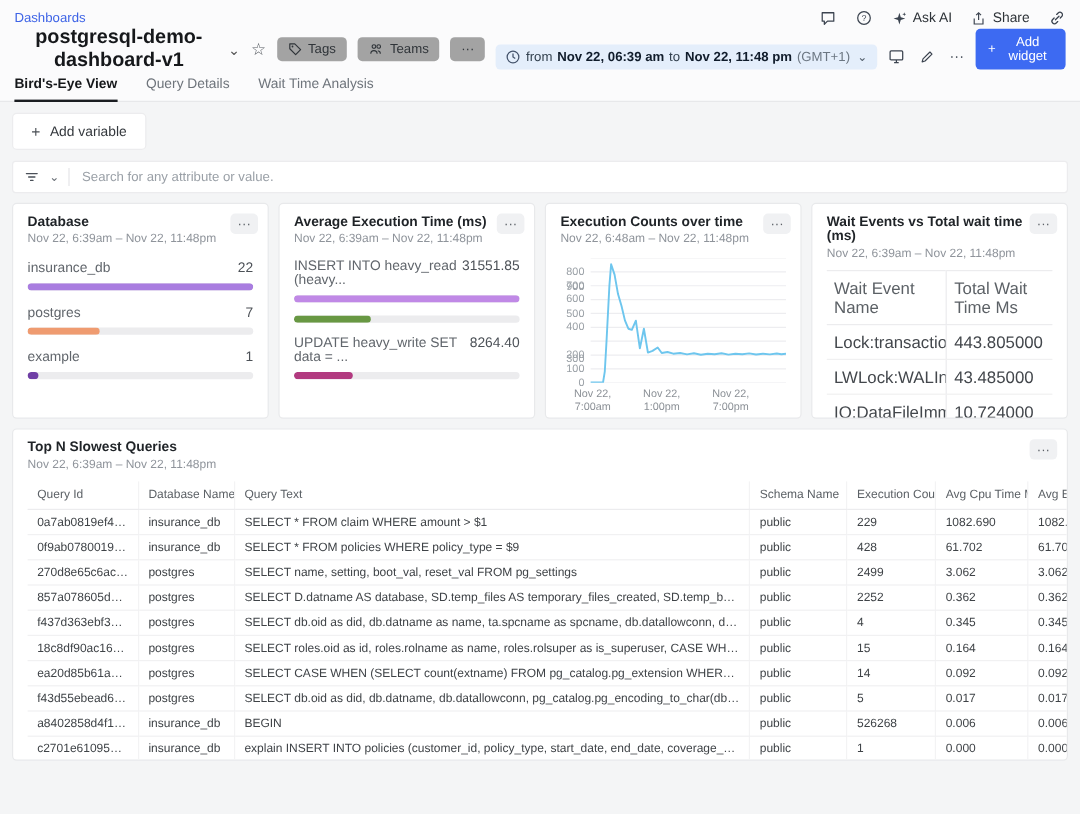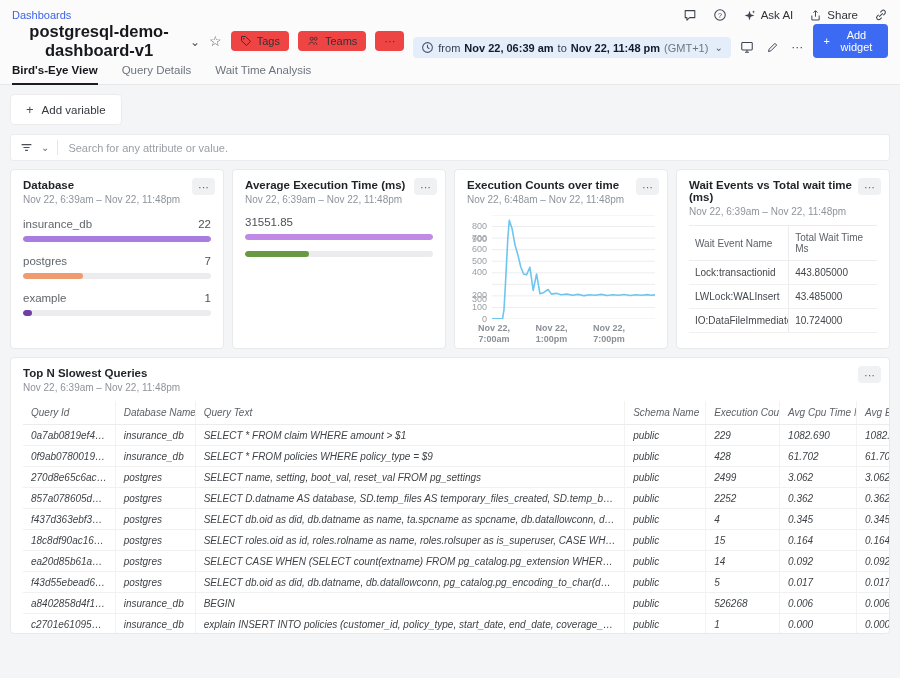--- a/index.html
+++ b/index.html
@@ -16,21 +16,21 @@
   
   .topbar { background:#fbfbfc; padding:7px 12px 0; border-bottom:1px solid #e7e8ea; }
   .row1 { display:flex; justify-content:space-between; align-items:center; height:16px;gap:44px; }
   .breadcrumb { color:#3d63e6; font-size:11px; text-decoration:none; }
   .row1-right { display:flex; align-items:center; gap:16px; }
   .top-act { display:inline-flex; align-items:center; gap:5px; font-size:11.5px; color:#2e3338; }
   .row2 { display:flex; align-items:center; gap:9px; margin-top:4px; height:28px; }
   .dash-title { display:inline-flex; align-items:center; gap:4px; font-size:16.5px; font-weight:bold; color:#16181b; }
   .dash-title .chev { font-size:12px; font-weight:normal; color:#555; margin-top:2px; }
   .star-btn { font-size:14px; color:#565b61; line-height:1; }
-  .pill { display:inline-flex; align-items:center; gap:5px; background:#ef4444; border-radius:4px; padding:4px 9px; font-size:11px; color:#2f3439; }
+  .pill { display:inline-flex; align-items:center; gap:5px; background:#a3a3a3; border-radius:4px; padding:4px 9px; font-size:11px; color:#2f3439; }
   .row2-right { margin-left:auto; display:flex; align-items:flex-end; gap:7px; }
   .time-pill { display:inline-flex; align-items:center; gap:4px; background:#e4eefb; border-radius:4px; padding:4px 8px; font-size:11px; color:#33414f; white-space:nowrap; }
   .time-pill b { color:#101c2b; }
   .time-pill .tz { color:#6b7682; }
   .time-pill .chev { color:#55616e; font-size:10px; margin-left:2px; }
   .ghost-btn { width:22px; height:22px; display:inline-flex; align-items:center; justify-content:center; border-radius:4px; color:#3c4450; font-size:12px; }
   .primary-btn { display:inline-flex; align-items:center; gap:5px; background:#3d6af2; color:#fff; font-size:11px; border-radius:4px; padding:5px 10px; }
   .tabs { display:flex; gap:24px; margin-top:9px; }
   .tab { font-size:11.5px; color:#6e747b; padding-bottom:7px; border-bottom:2px solid transparent; margin-bottom:-1px; }
   .tab.active { color:#15171a; font-weight:bold; border-bottom-color:#1a1d21; }
@@ -58,34 +58,34 @@
   .bar-value { color:#4c5157; }
   .bar-track { margin-top:6px; height:6px; border-radius:3px; background:#ececee; overflow:hidden; }
   .bar-fill { height:6px; border-radius:3px; }
 
   
   .chart-wrap { display:flex; margin-top:10px; }
   .y-gutter { position:relative; width:25px; height:104px; flex:none; }
   .y-label { position:absolute; right:5px; font-size:9px; color:#9aa0a6; line-height:9px; }
   .plot { position:relative; flex:1; height:104px; }
   .plot svg { position:absolute; inset:0; width:100%; height:100%; }
-  .x-labels { position:relative; height:24px; margin-left:25px; margin-top:4px;font-weight:bold; }
+  .x-labels { position:relative; height:24px; margin-left:25px; margin-top:4px; }
   .x-label { position:absolute; transform:translateX(-50%); white-space:pre-line; text-align:center; font-size:9px; color:#8b9096; line-height:1.25; }
 
   
-  table.mini { width:100%; border-collapse:collapse; table-layout:fixed; margin-top:8px; font-size:10px; border-top:1px solid #ececee; }
+  table.mini { width:100%; border-collapse:collapse; table-layout:fixed; margin-top:8px; font-size:14px; border-top:1px solid #ececee; }
   table.mini th { width:53%; text-align:left; font-weight:normal; color:#5c6166; padding:6px 6px; border-bottom:1px solid #ececee; }
   table.mini th + th { width:47%; }
   table.mini td { padding:6px 6px; color:#43474c; border-bottom:1px solid #f0f0f1; white-space:nowrap; overflow:hidden; }
   table.mini th:first-child, table.mini td:first-child { border-right:1px solid #ececee; }
 
   
   .queries-card { position:relative; margin-top:8px; background:#fff; border:1px solid #e8e9eb; border-radius:4px; padding:9px 0 0; height:277px; overflow:hidden; }
   .queries-head { padding:0 12px; }
-  .qt-wrap { margin-top:8px; overflow:hidden;font-style:italic; }
+  .qt-wrap { margin-top:8px; overflow:hidden; }
   table.qt { width:945px; table-layout:fixed; border-collapse:collapse; font-size:10px; margin-left:12px; }
   table.qt th { text-align:left; font-weight:normal; color:#5c6166; padding:6px 8px; border-bottom:1px solid #ececee; white-space:nowrap; overflow:hidden; }
   table.qt td { padding:4px 8px; height:21px; color:#3f4347; white-space:nowrap; overflow:hidden; text-overflow:ellipsis; border-bottom:1px solid #f1f1f2; }
   table.qt th:not(:last-child), table.qt td:not(:last-child) { border-right:1px solid #f3f3f4; }
 </style>
 </head>
 <body>
 
 <div class="topbar">
   <div class="row1">
@@ -271,29 +271,39 @@
         </div>
     </div>
 
     <div class="card">
       <div class="card-title">Average Execution Time (ms)</div>
       <div class="card-sub">Nov 22, 6:39am – Nov 22, 11:48pm</div>
       <button class="more-btn">···</button>
       <div>
           <div class="bar-item tight">
             <div class="bar-label-row">
+              <span class="bar-label">INSERT INTO heavy_read (heavy...</span>
               <span class="bar-value">31551.85</span>
             </div>
             <div class="bar-track">
               <div class="bar-fill" style="width: 100%; background: rgb(192, 137, 230);"></div>
             </div>
           </div>
           <div class="bar-item tight">
             <div class="bar-track">
               <div class="bar-fill" style="width: 34%; background: rgb(104, 152, 67);"></div>
+            </div>
+          </div>
+          <div class="bar-item tight">
+            <div class="bar-label-row">
+              <span class="bar-label">UPDATE heavy_write SET data = ...</span>
+              <span class="bar-value">8264.40</span>
+            </div>
+            <div class="bar-track">
+              <div class="bar-fill" style="width: 26%; background: rgb(178, 58, 128);"></div>
             </div>
           </div>
         </div>
     </div>
 
     <div class="card">
       <div class="card-title">Execution Counts over time</div>
       <div class="card-sub">Nov 22, 6:48am – Nov 22, 11:48pm</div>
       <button class="more-btn">···</button>
       <div class="chart-wrap">

